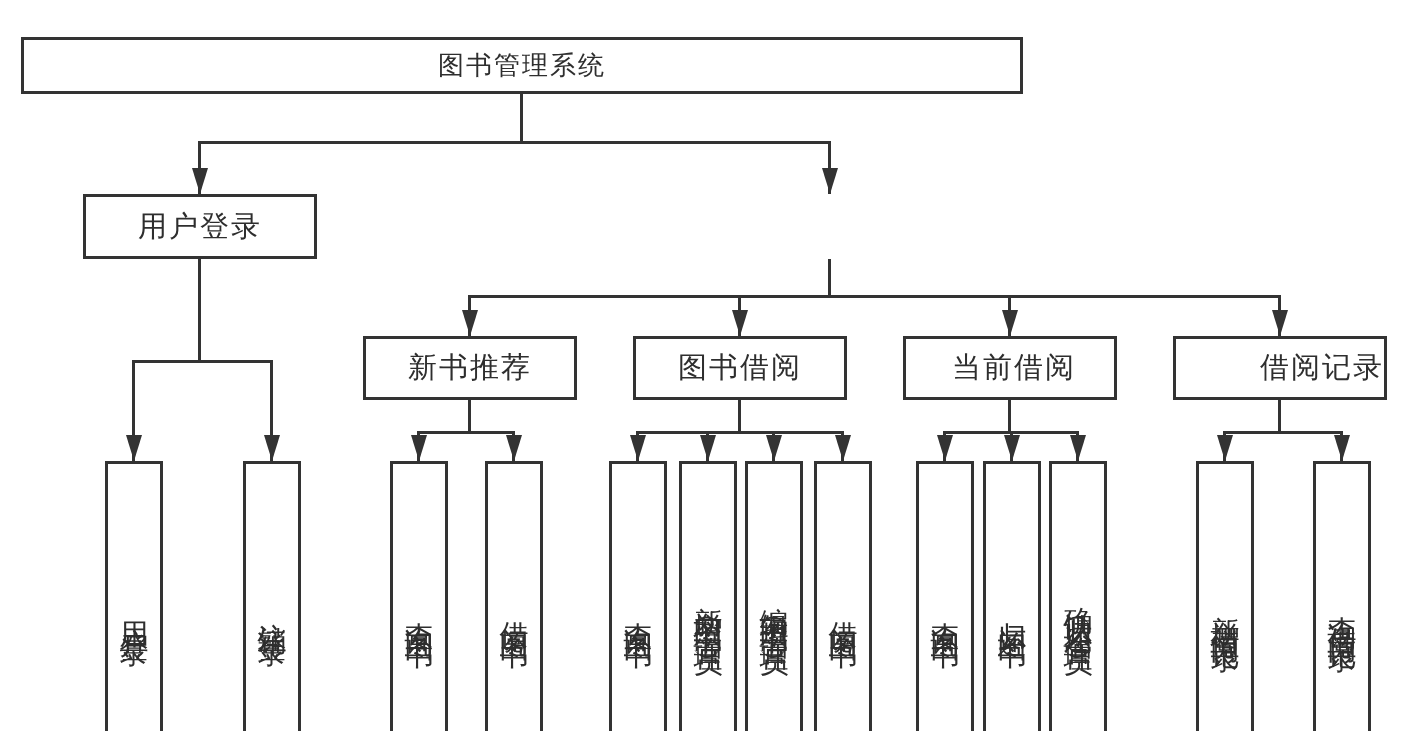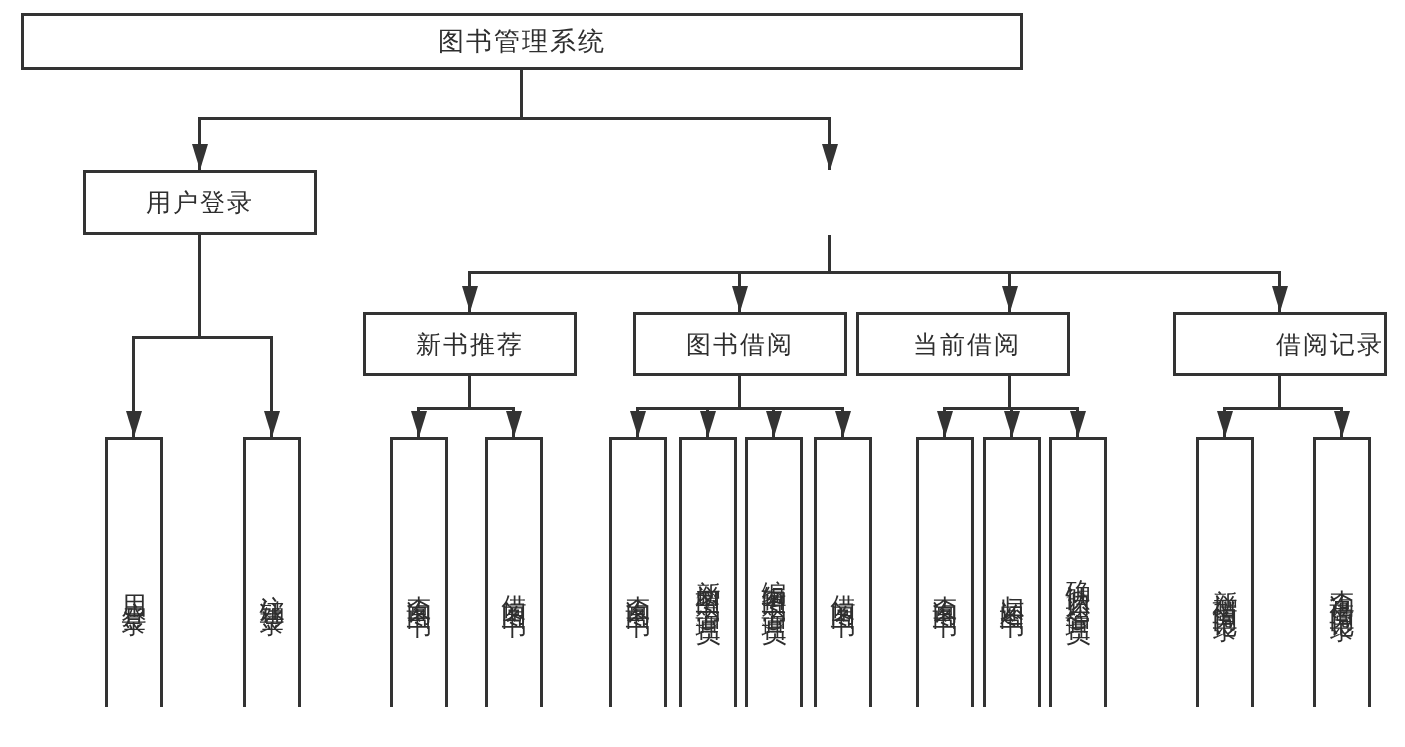--- a/index.html
+++ b/index.html
@@ -3,36 +3,37 @@
 <meta charset="utf-8">
 <style>
   html, body { margin: 0; padding: 0; background: #ffffff; }
   .canvas {
     position: relative;
     width: 1405px;
     height: 707px;
     background: #ffffff;
     font-family: "Liberation Sans", sans-serif;
     overflow: hidden;
+    margin-top: 24px;
   }
   .connector-layer {
     position: absolute;
     left: 0; top: 0;
     z-index: 1;
   }
   .node {
     position: absolute;
     box-sizing: border-box;
     background: #ffffff;
     border: 3px solid #333333;
     display: flex;
     align-items: center;
     justify-content: center;
     color: #2e2e2e;
-    font-size: 25px;
+    font-size: 29px;
     z-index: 2;
     letter-spacing: 2px;
   }
   .node.root { font-size: 26px; }
   .leaf .v-label {
     writing-mode: vertical-rl;
     text-orientation: mixed;
     letter-spacing: 6px;
     line-height: 1;
   }
@@ -92,21 +93,21 @@
   <div class="node" style="left:83px; top:170px; width:234px; height:65px;">
     <span>用户登录</span>
   </div>
 
   <div class="node" style="left:363px; top:312px; width:214px; height:64px;">
     <span>新书推荐</span>
   </div>
   <div class="node" style="left:633px; top:312px; width:214px; height:64px;">
     <span>图书借阅</span>
   </div>
-  <div class="node" style="left:856px; top:312px; width:214px; height:64px;padding-left:8px;">
+  <div class="node" style="left:903px; top:312px; width:214px; height:64px;padding-left:8px;">
     <span>当前借阅</span>
   </div>
   <div class="node" style="left:1173px; top:312px; width:214px; height:64px;justify-content:flex-end;">
     <span>借阅记录</span>
   </div>
 
   <div class="node leaf" style="left:105px; top:437px; width:58px; height:300px;">
     <span class="v-label">用户登录</span>
   </div>
   <div class="node leaf" style="left:243px; top:437px; width:58px; height:300px;">

